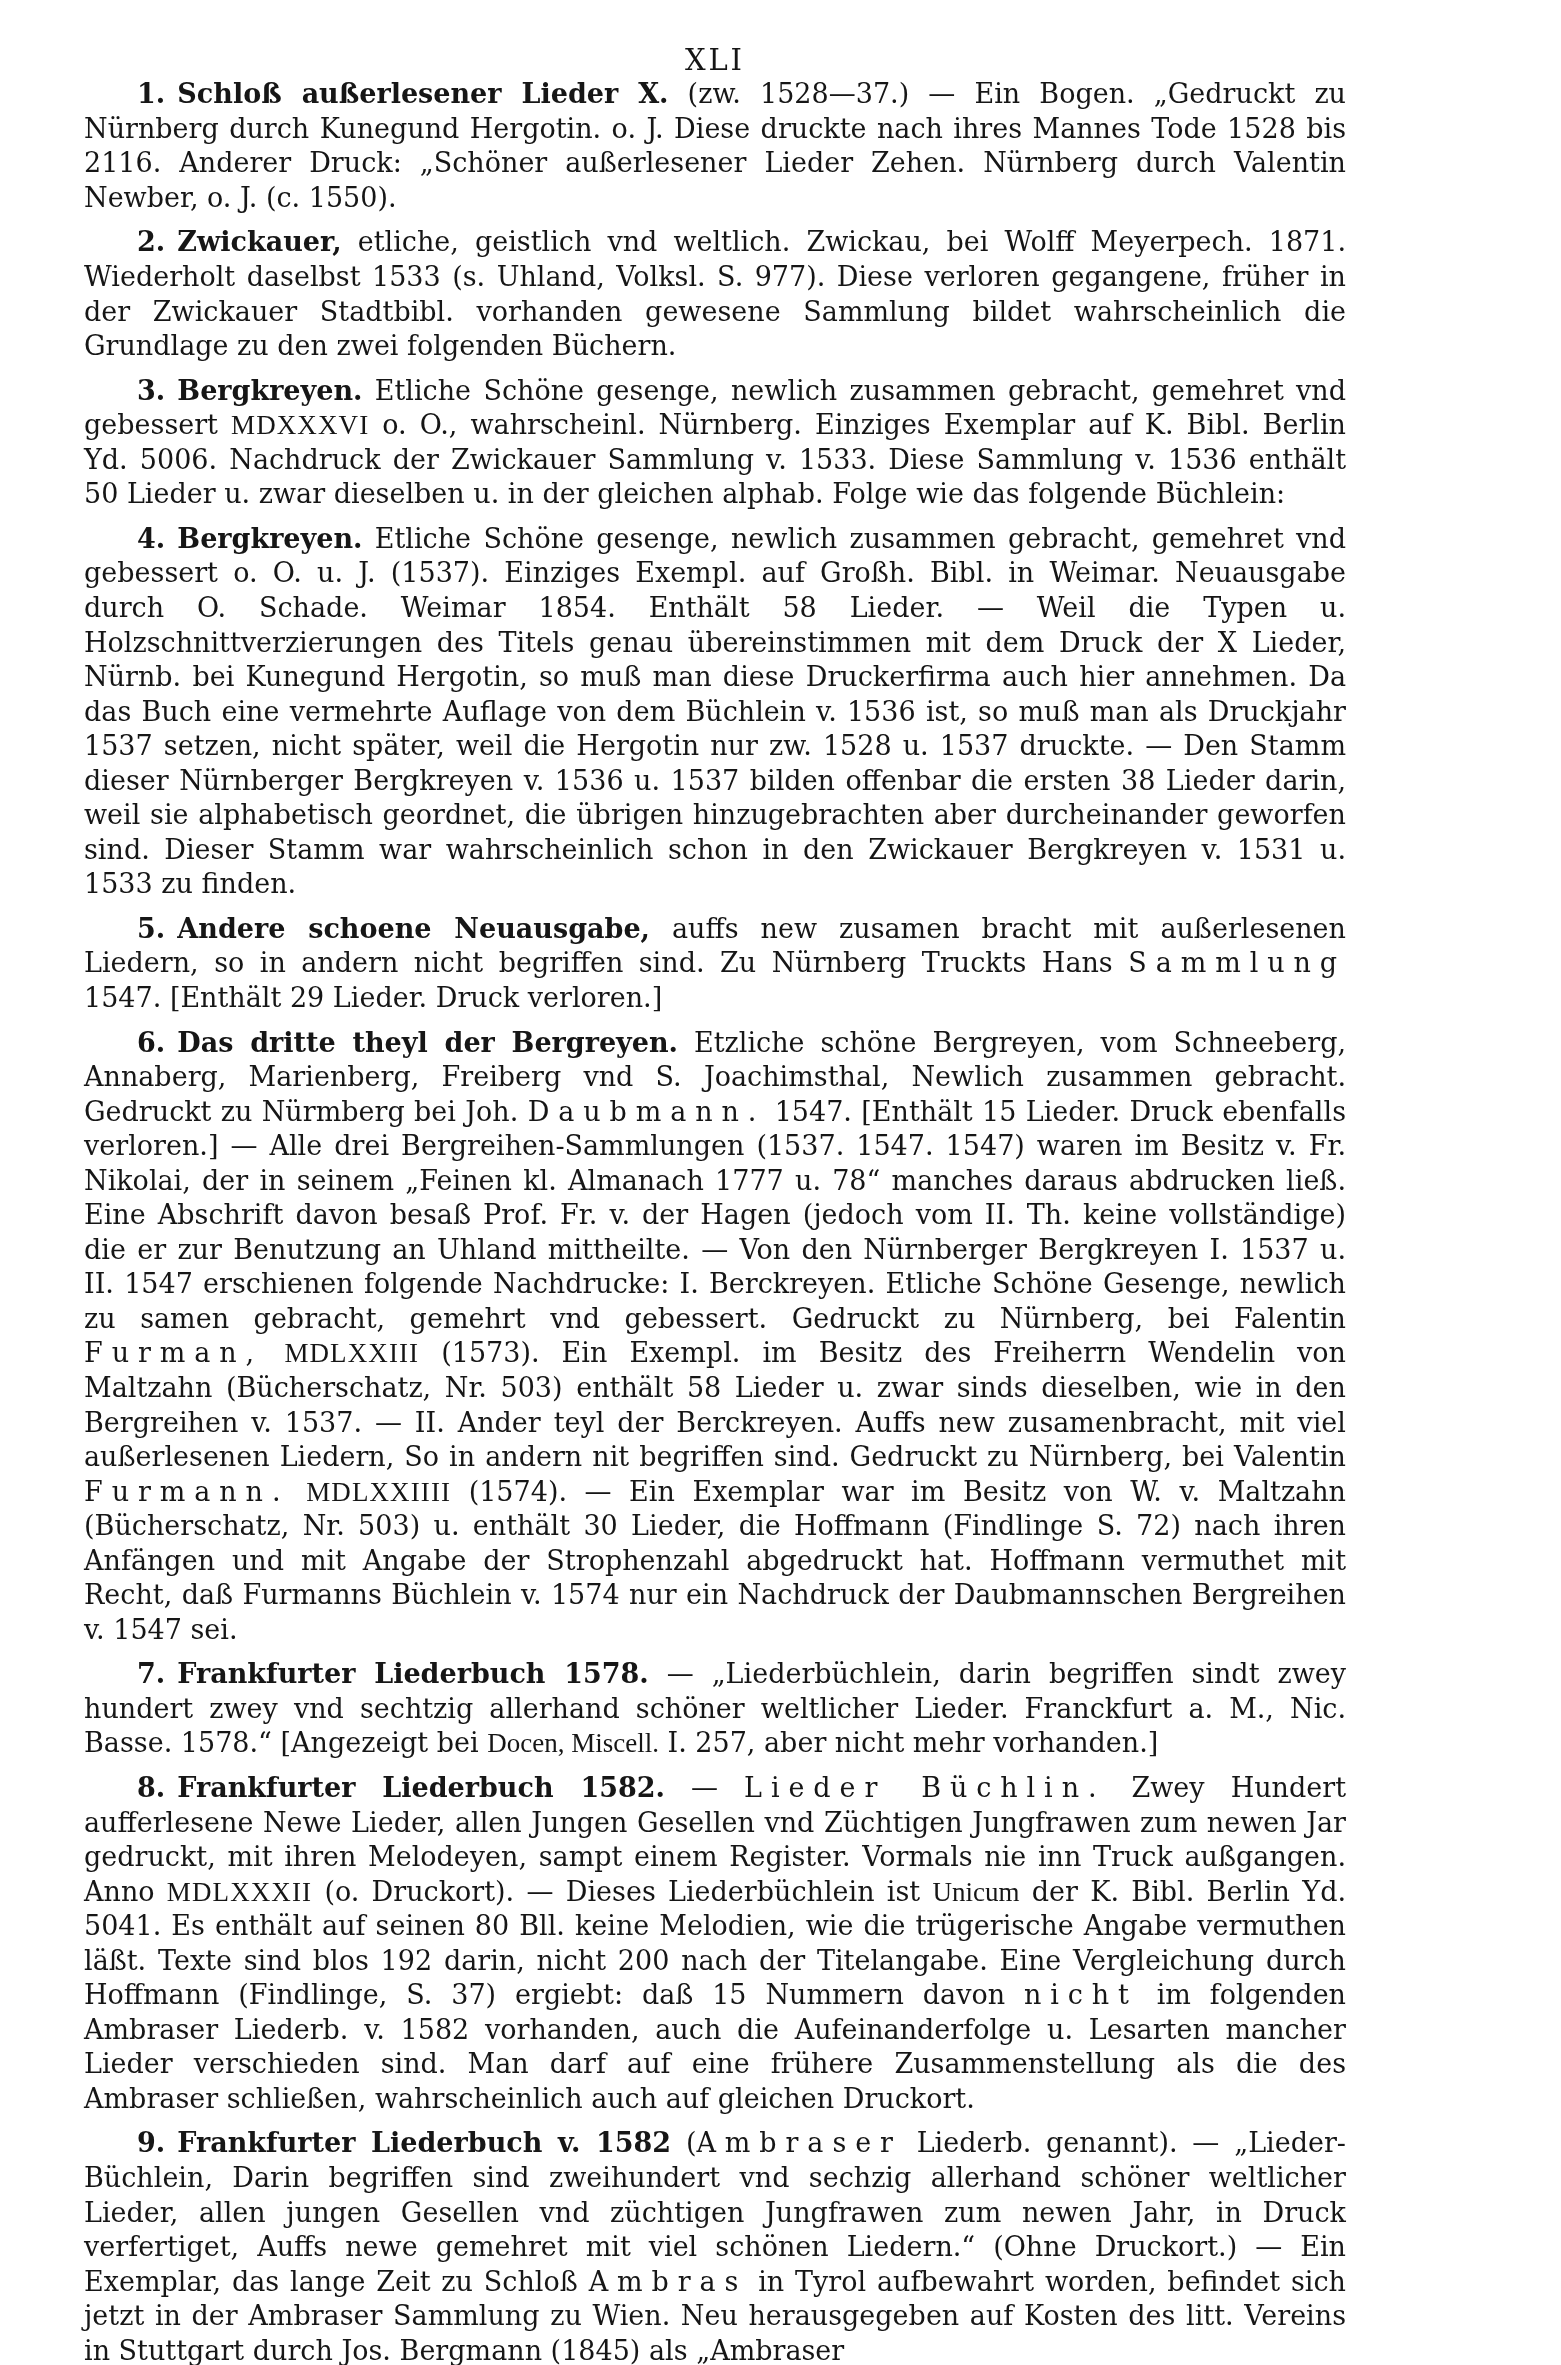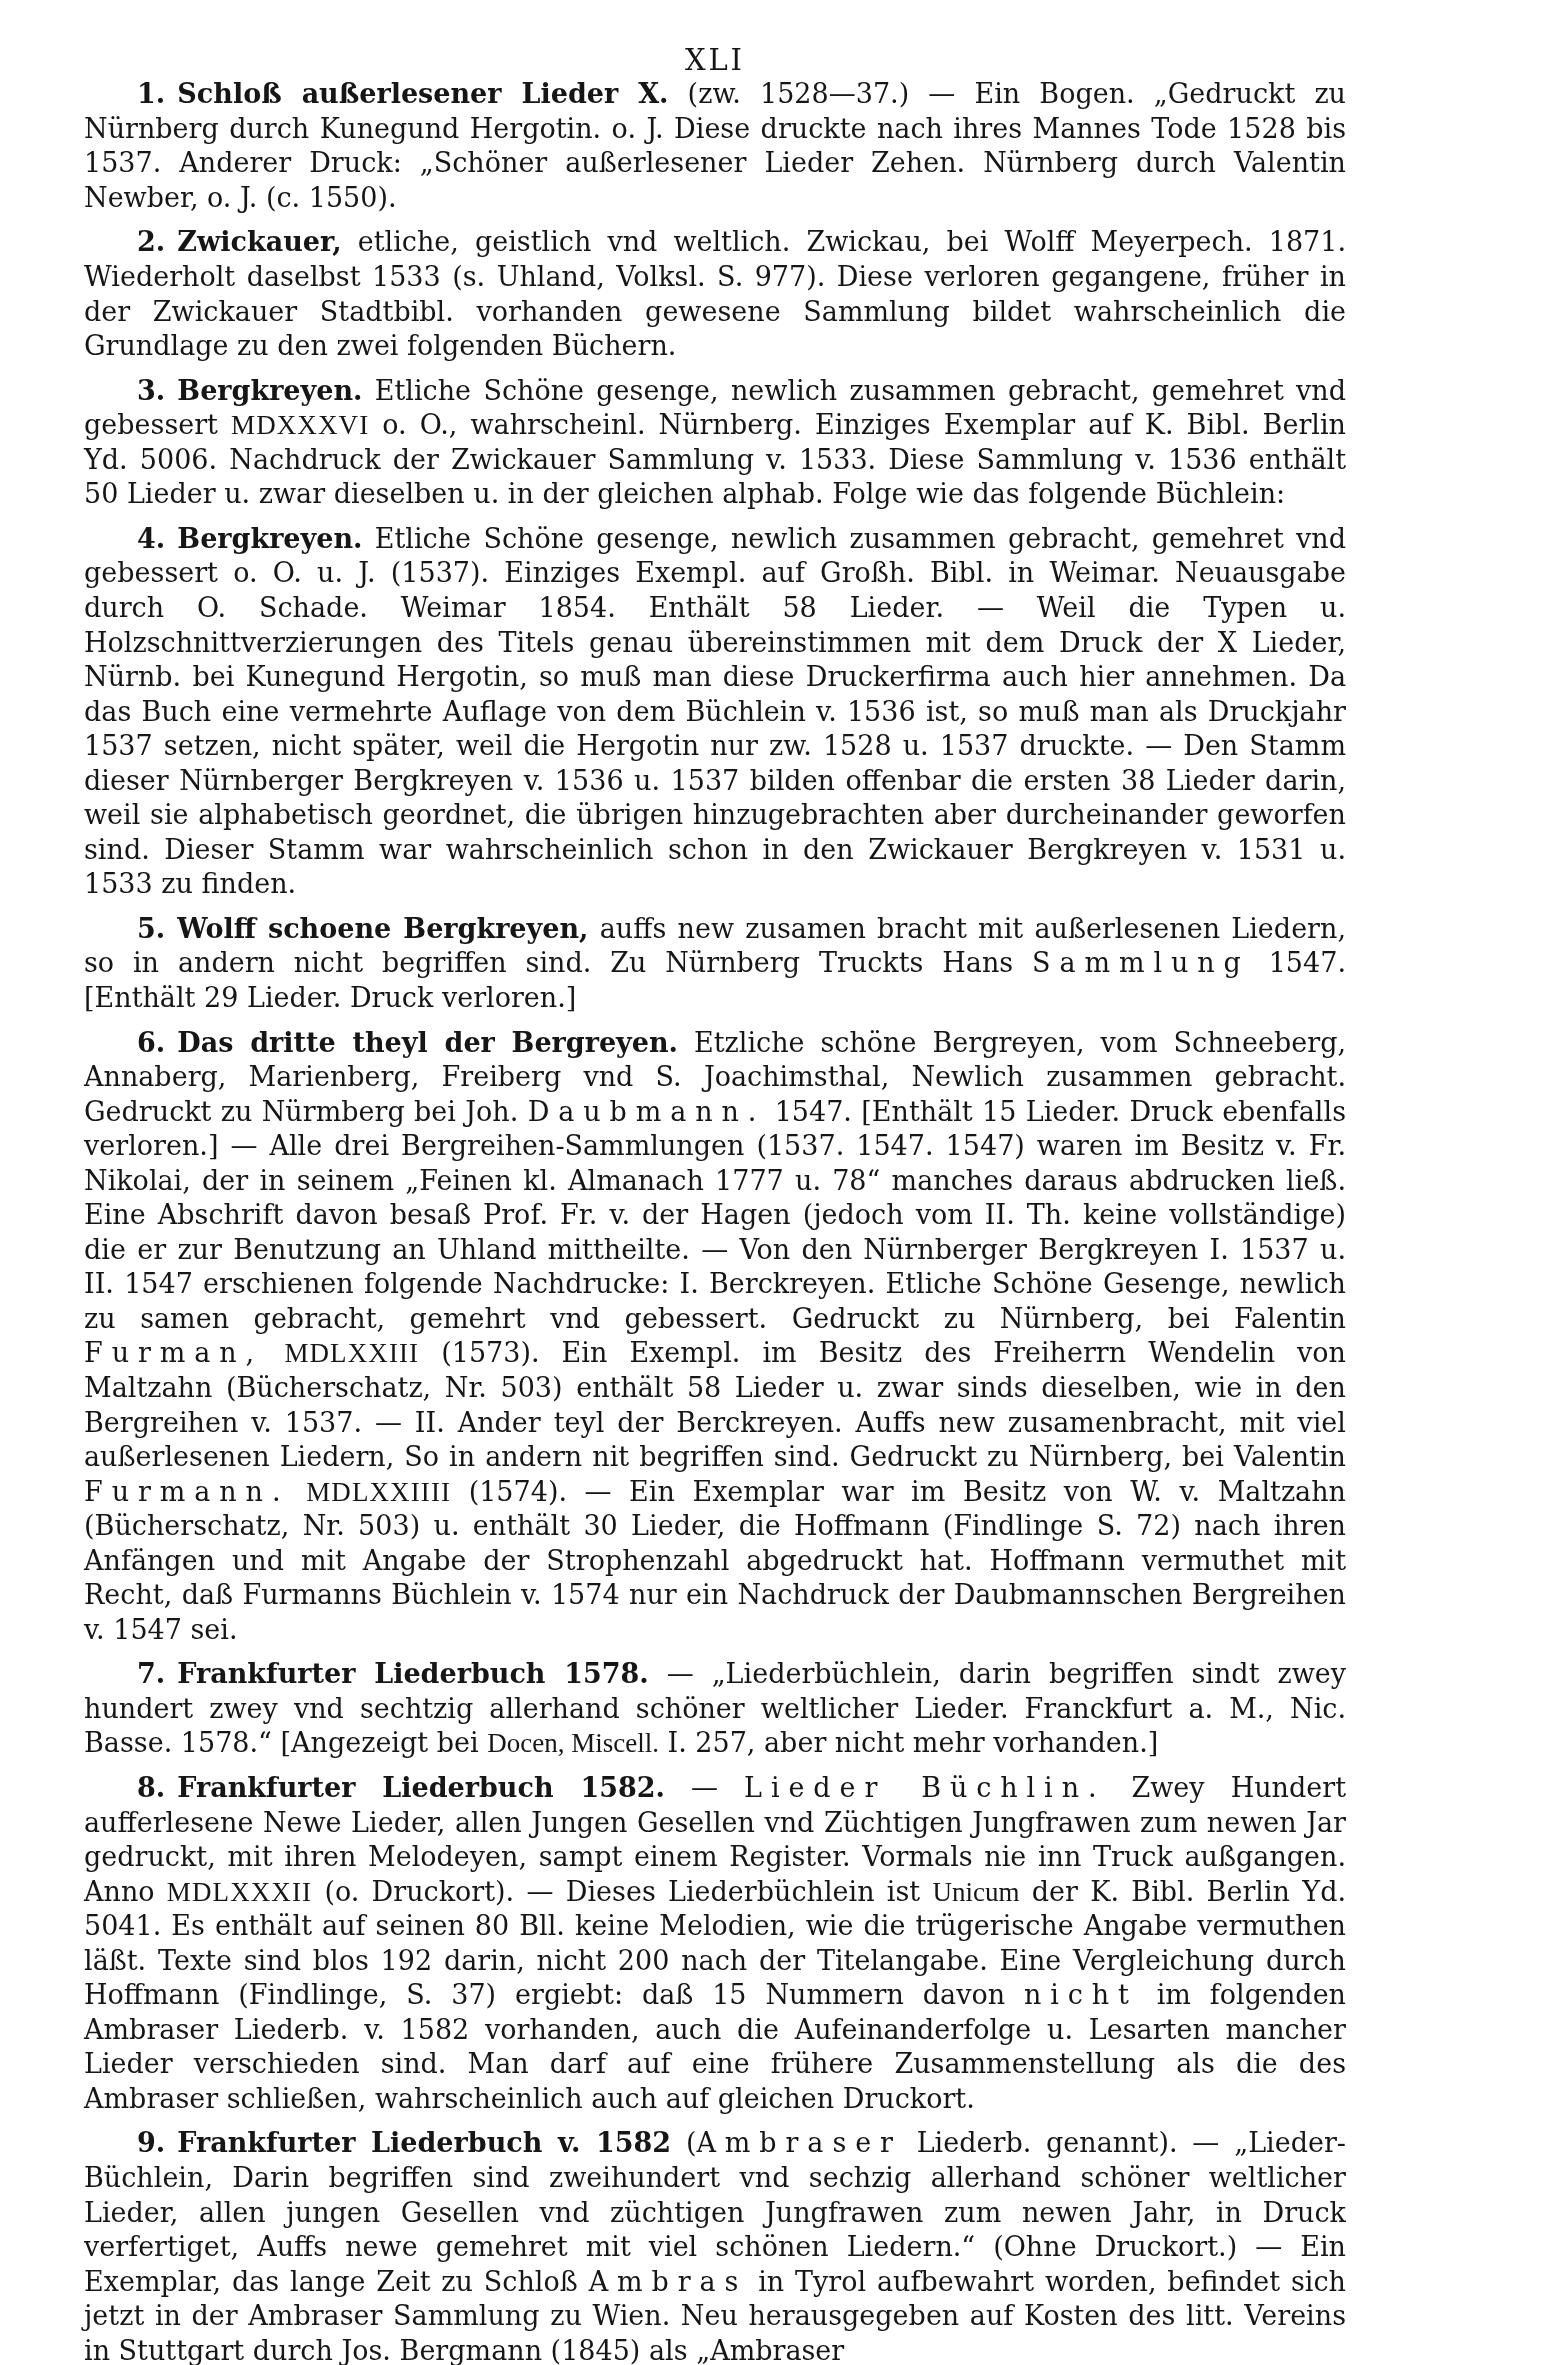--- a/index.html
+++ b/index.html
@@ -50,24 +50,24 @@
   .seg-antb{font-family:"Liberation Serif",serif;font-weight:400;letter-spacing:1.1px;}
 </style>
 </head>
 <body>
 
 <div class="page">
   <div class="page-number">XLI</div>
 
 
   <div id="entries" class="entries">
-      <p class="entry"><span class="num">1.</span><span class="seg-b">Schloß außerlesener Lieder X.</span><span class="seg-n"> (zw. 1528—37.) — Ein Bogen. „Gedruckt zu Nürnberg durch Kunegund Hergotin. o. J. Diese druckte nach ihres Mannes Tode 1528 bis 1537. Anderer Druck: „Schöner außerlesener Lieder Zehen. Nürnberg durch Valentin Newber, o. J. (c. 1550).</span></p>
+      <p class="entry"><span class="num">1.</span><span class="seg-b">Schloß außerlesener Lieder X.</span><span class="seg-n"> (zw. 1528—37.) — Ein Bogen. „Gedruckt zu Nürnberg durch Kunegund Hergotin. o. J. Diese druckte nach ihres Mannes Tode 1528 bis 2116. Anderer Druck: „Schöner außerlesener Lieder Zehen. Nürnberg durch Valentin Newber, o. J. (c. 1550).</span></p>
       <p class="entry"><span class="num">2.</span><span class="seg-b">Zwickauer,</span><span class="seg-n"> etliche, geistlich vnd weltlich. Zwickau, bei Wolff Meyerpech. 1871. Wiederholt daselbst 1533 (s. Uhland, Volksl. S. 977). Diese verloren gegangene, früher in der Zwickauer Stadtbibl. vorhanden gewesene Sammlung bildet wahrscheinlich die Grundlage zu den zwei folgenden Büchern.</span></p>
       <p class="entry"><span class="num">3.</span><span class="seg-b">Bergkreyen.</span><span class="seg-n"> Etliche Schöne gesenge, newlich zusammen gebracht, gemehret vnd gebessert </span><span class="seg-antb">MDXXXVI</span><span class="seg-n"> o. O., wahrscheinl. Nürnberg. Einziges Exemplar auf K. Bibl. Berlin Yd. 5006. Nachdruck der Zwickauer Sammlung v. 1533. Diese Sammlung v. 1536 enthält 50 Lieder u. zwar dieselben u. in der gleichen alphab. Folge wie das folgende Büchlein:</span></p>
       <p class="entry"><span class="num">4.</span><span class="seg-b">Bergkreyen.</span><span class="seg-n"> Etliche Schöne gesenge, newlich zusammen gebracht, gemehret vnd gebessert o. O. u. J. (1537). Einziges Exempl. auf Großh. Bibl. in Weimar. Neuausgabe durch O. Schade. Weimar 1854. Enthält 58 Lieder. — Weil die Typen u. Holzschnittverzierungen des Titels genau übereinstimmen mit dem Druck der X Lieder, Nürnb. bei Kunegund Hergotin, so muß man diese Druckerfirma auch hier annehmen. Da das Buch eine vermehrte Auflage von dem Büchlein v. 1536 ist, so muß man als Druckjahr 1537 setzen, nicht später, weil die Hergotin nur zw. 1528 u. 1537 druckte. — Den Stamm dieser Nürnberger Bergkreyen v. 1536 u. 1537 bilden offenbar die ersten 38 Lieder darin, weil sie alphabetisch geordnet, die übrigen hinzugebrachten aber durcheinander geworfen sind. Dieser Stamm war wahrscheinlich schon in den Zwickauer Bergkreyen v. 1531 u. 1533 zu finden.</span></p>
-      <p class="entry"><span class="num">5.</span><span class="seg-b">Wolff schoene Bergkreyen,</span><span class="seg-n"> auffs new zusamen bracht mit außerlesenen Liedern, so in andern nicht begriffen sind. Zu Nürnberg Truckts Hans </span><span class="seg-sp">Sammlung</span><span class="seg-n"> 1547. [Enthält 29 Lieder. Druck verloren.]</span></p>
+      <p class="entry"><span class="num">5.</span><span class="seg-b">Andere schoene Neuausgabe,</span><span class="seg-n"> auffs new zusamen bracht mit außerlesenen Liedern, so in andern nicht begriffen sind. Zu Nürnberg Truckts Hans </span><span class="seg-sp">Sammlung</span><span class="seg-n"> 1547. [Enthält 29 Lieder. Druck verloren.]</span></p>
       <p class="entry"><span class="num">6.</span><span class="seg-b">Das dritte theyl der Bergreyen.</span><span class="seg-n"> Etzliche schöne Bergreyen, vom Schneeberg, Annaberg, Marienberg, Freiberg vnd S. Joachimsthal, Newlich zusammen gebracht. Gedruckt zu Nürmberg bei Joh. </span><span class="seg-sp">Daubmann.</span><span class="seg-n"> 1547. [Enthält 15 Lieder. Druck ebenfalls verloren.] — Alle drei Bergreihen-Sammlungen (1537. 1547. 1547) waren im Besitz v. Fr. Nikolai, der in seinem „Feinen kl. Almanach 1777 u. 78“ manches daraus abdrucken ließ. Eine Abschrift davon besaß Prof. Fr. v. der Hagen (jedoch vom II. Th. keine vollständige) die er zur Benutzung an Uhland mittheilte. — Von den Nürnberger Bergkreyen I. 1537 u. II. 1547 erschienen folgende Nachdrucke: I. Berckreyen. Etliche Schöne Gesenge, newlich zu samen gebracht, gemehrt vnd gebessert. Gedruckt zu Nürnberg, bei Falentin </span><span class="seg-sp">Furman,</span><span class="seg-antb"> MDLXXIII</span><span class="seg-n"> (1573). Ein Exempl. im Besitz des Freiherrn Wendelin von Maltzahn (Bücherschatz, Nr. 503) enthält 58 Lieder u. zwar sinds dieselben, wie in den Bergreihen v. 1537. — II. Ander teyl der Berckreyen. Auffs new zusamenbracht, mit viel außerlesenen Liedern, So in andern nit begriffen sind. Gedruckt zu Nürnberg, bei Valentin </span><span class="seg-sp">Furmann.</span><span class="seg-antb"> MDLXXIIII</span><span class="seg-n"> (1574). — Ein Exemplar war im Besitz von W. v. Maltzahn (Bücherschatz, Nr. 503) u. enthält 30 Lieder, die Hoffmann (Findlinge S. 72) nach ihren Anfängen und mit Angabe der Strophenzahl abgedruckt hat. Hoffmann vermuthet mit Recht, daß Furmanns Büchlein v. 1574 nur ein Nachdruck der Daubmannschen Bergreihen v. 1547 sei.</span></p>
       <p class="entry"><span class="num">7.</span><span class="seg-b">Frankfurter Liederbuch 1578.</span><span class="seg-n"> — „Liederbüchlein, darin begriffen sindt zwey hundert zwey vnd sechtzig allerhand schöner weltlicher Lieder. Franckfurt a. M., Nic. Basse. 1578.“ [Angezeigt bei </span><span class="seg-ant">Docen, Miscell.</span><span class="seg-n"> I. 257, aber nicht mehr vorhanden.]</span></p>
       <p class="entry"><span class="num">8.</span><span class="seg-b">Frankfurter Liederbuch 1582.</span><span class="seg-n"> — </span><span class="seg-sp">Lieder Büchlin.</span><span class="seg-n"> Zwey Hundert aufferlesene Newe Lieder, allen Jungen Gesellen vnd Züchtigen Jungfrawen zum newen Jar gedruckt, mit ihren Melodeyen, sampt einem Register. Vormals nie inn Truck außgangen. Anno </span><span class="seg-antb">MDLXXXII</span><span class="seg-n"> (o. Druckort). — Dieses Liederbüchlein ist </span><span class="seg-ant">Unicum</span><span class="seg-n"> der K. Bibl. Berlin Yd. 5041. Es enthält auf seinen 80 Bll. keine Melodien, wie die trügerische Angabe vermuthen läßt. Texte sind blos 192 darin, nicht 200 nach der Titelangabe. Eine Vergleichung durch Hoffmann (Findlinge, S. 37) ergiebt: daß 15 Nummern davon </span><span class="seg-sp">nicht</span><span class="seg-n"> im folgenden Ambraser Liederb. v. 1582 vorhanden, auch die Aufeinanderfolge u. Lesarten mancher Lieder verschieden sind. Man darf auf eine frühere Zusammenstellung als die des Ambraser schließen, wahrscheinlich auch auf gleichen Druckort.</span></p>
       <p class="entry"><span class="num">9.</span><span class="seg-b">Frankfurter Liederbuch v. 1582</span><span class="seg-n"> (</span><span class="seg-sp">Ambraser</span><span class="seg-n"> Liederb. genannt). — „Lieder-Büchlein, Darin begriffen sind zweihundert vnd sechzig allerhand schöner weltlicher Lieder, allen jungen Gesellen vnd züchtigen Jungfrawen zum newen Jahr, in Druck verfertiget, Auffs newe gemehret mit viel schönen Liedern.“ (Ohne Druckort.) — Ein Exemplar, das lange Zeit zu Schloß </span><span class="seg-sp">Ambras</span><span class="seg-n"> in Tyrol aufbewahrt worden, befindet sich jetzt in der Ambraser Sammlung zu Wien. Neu herausgegeben auf Kosten des litt. Vereins in Stuttgart durch Jos. Bergmann (1845) als „Ambraser</span></p>
     </div>
 </div>
 
 
 </body></html>

